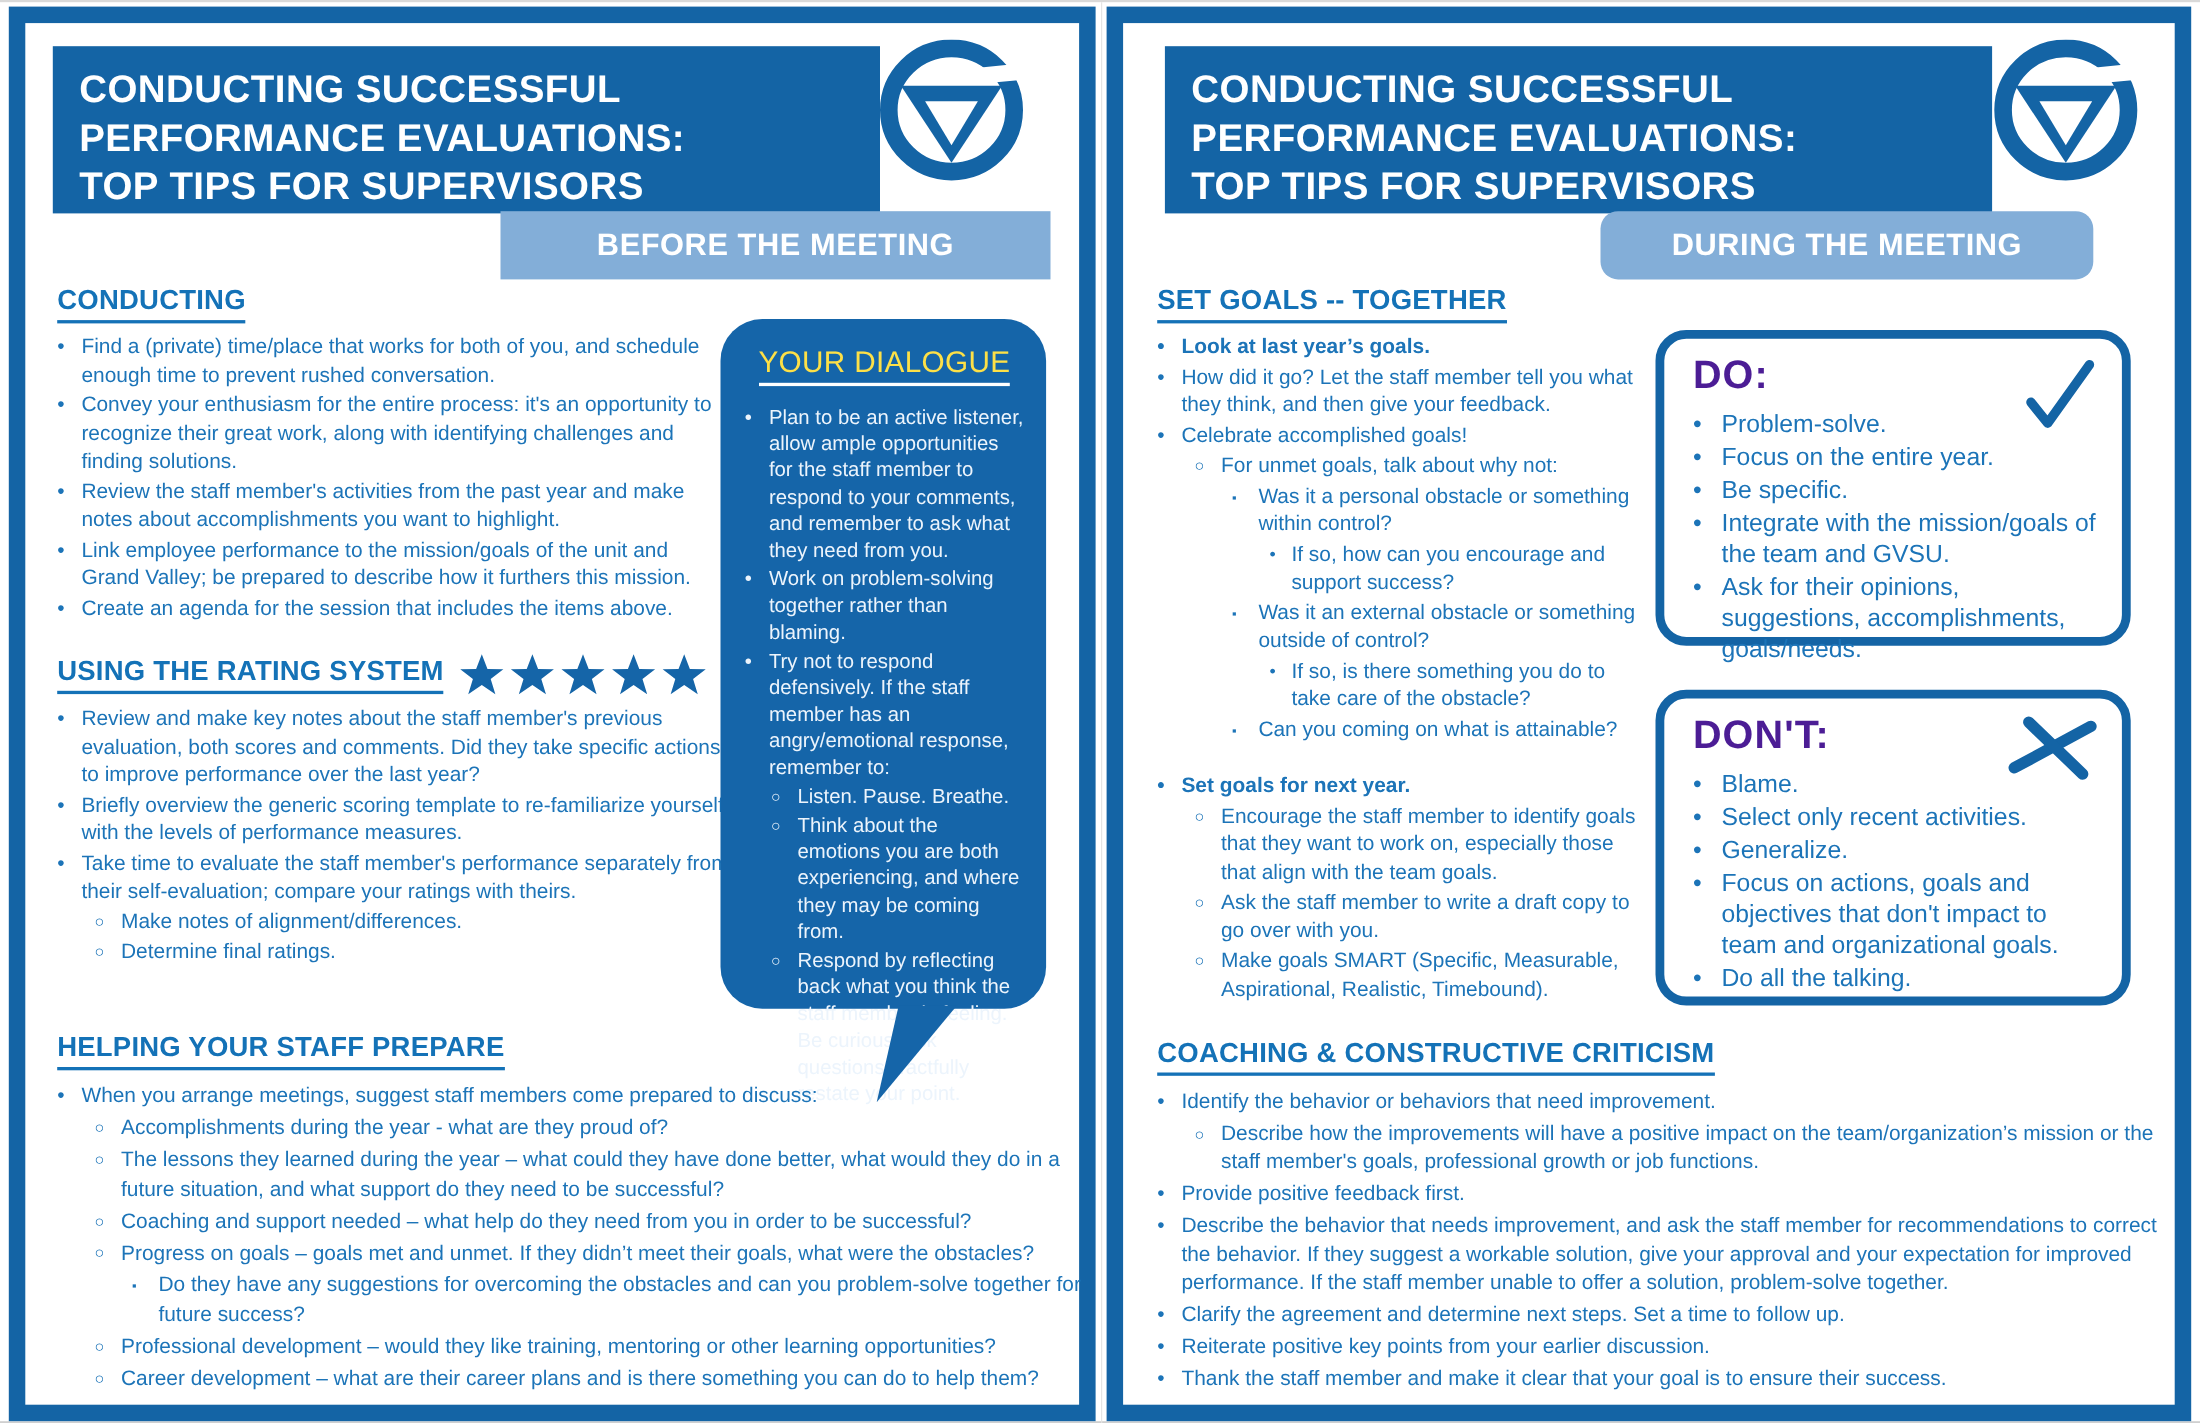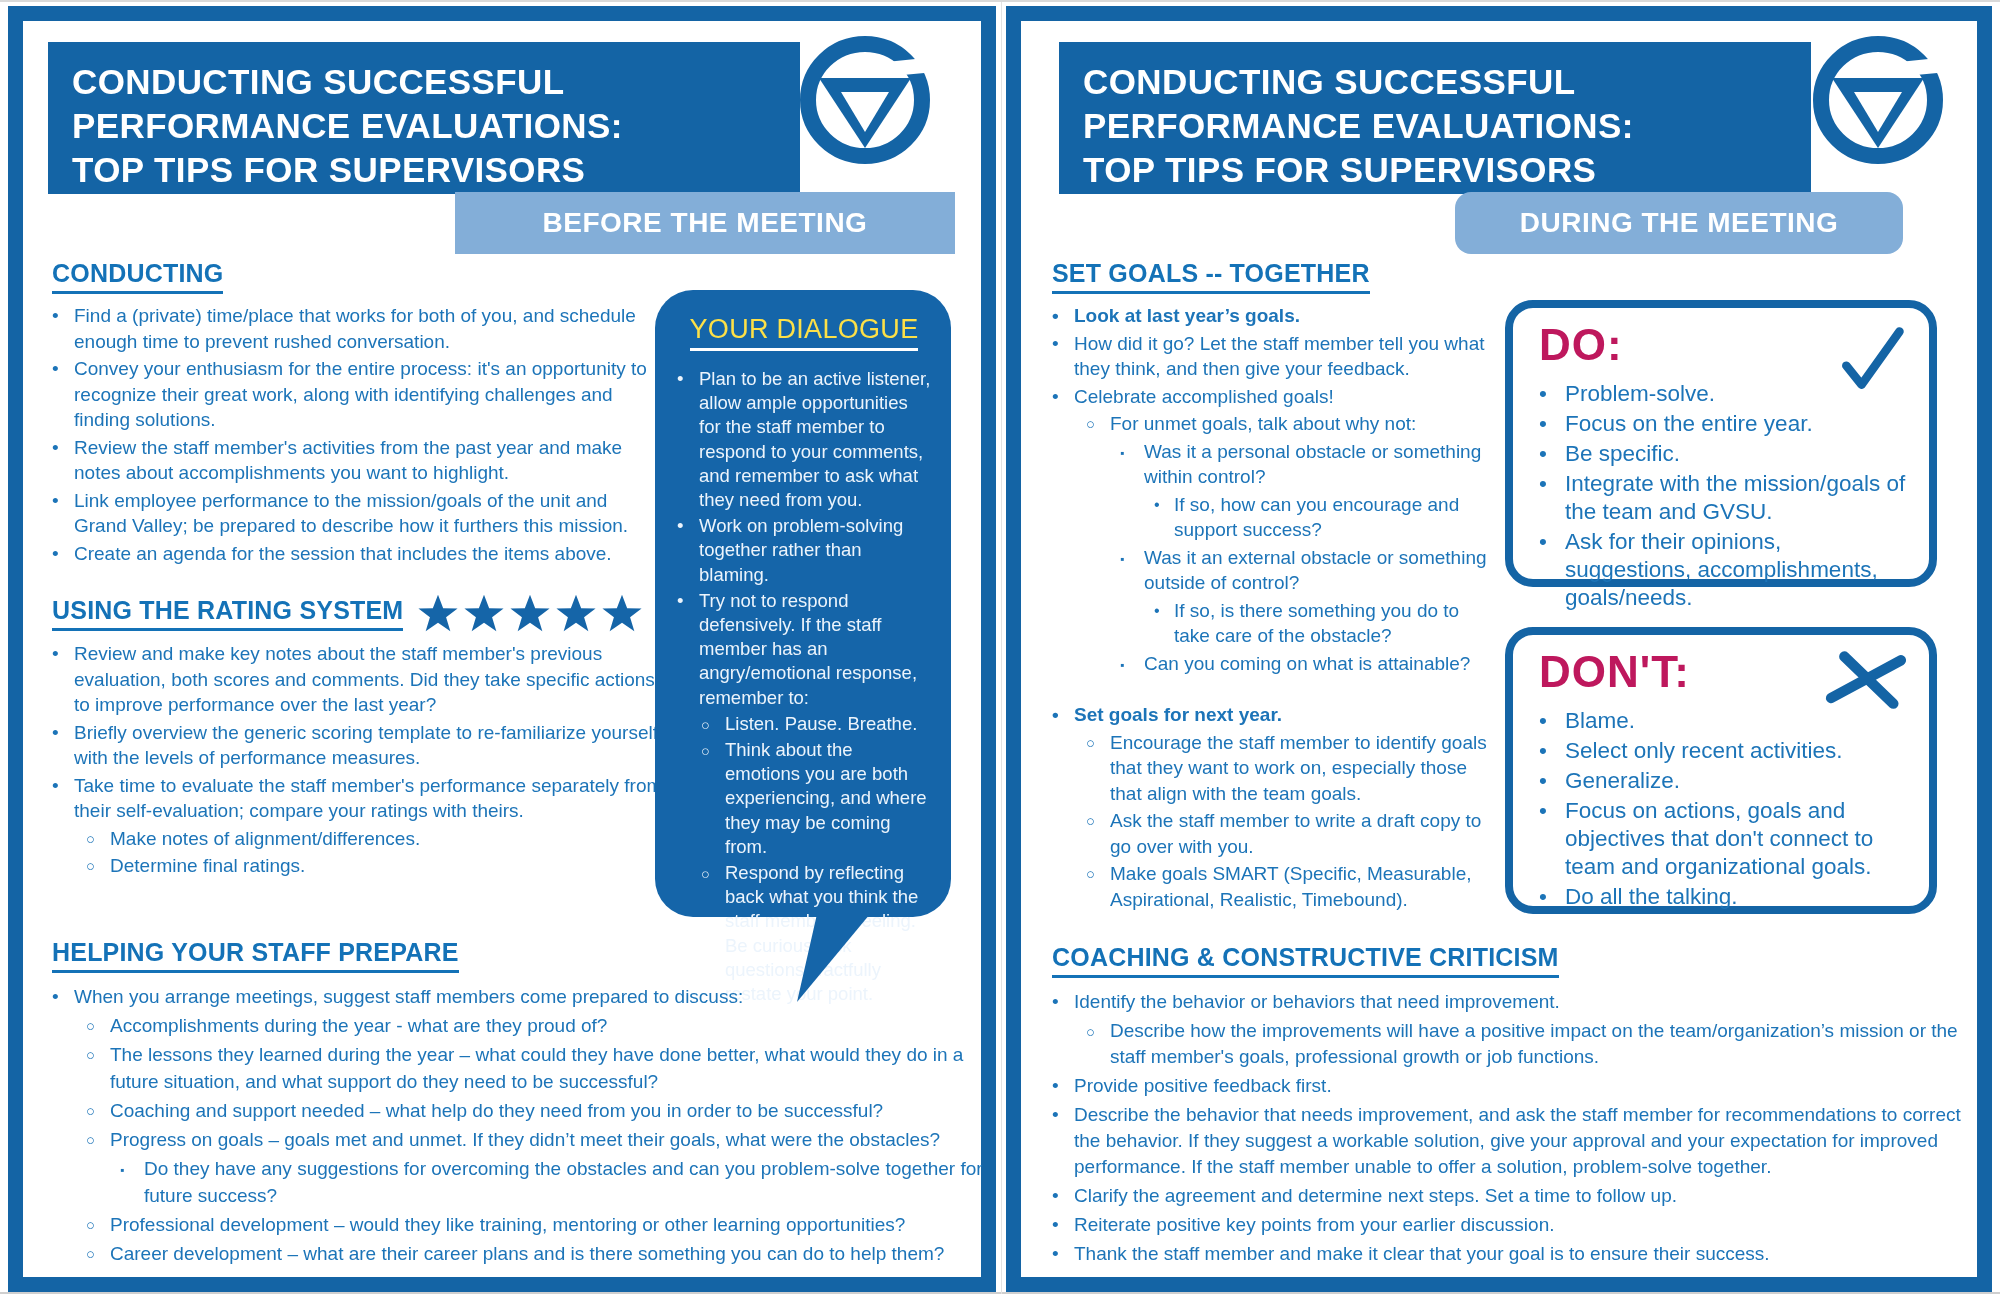--- a/index.html
+++ b/index.html
@@ -48,21 +48,21 @@
   .bubble-h{font-size:27px;font-weight:normal;text-align:center;margin:0 auto 16px auto;
             color:#fde047;width:max-content;border-bottom:3px solid #ffffff;padding-bottom:3px;
             letter-spacing:0.3px;}
   .bubble .list{position:static;color:#ecf4fc;font-size:18.5px;line-height:24.2px;}
   .bubble .list .sub{margin-left:24px;}
   .tail{position:absolute;}
 
   
   .tipbox{position:absolute;border:8px solid #1464a5;border-radius:28px;background:#ffffff;
           box-sizing:border-box;padding:10px 18px 0 26px;}
-  .tipbox .box-h{font-size:44px;font-weight:bold;color:#be185d;margin:2px 0 10px 0;letter-spacing:1px;}
+  .tipbox .box-h{font-size:36px;font-weight:bold;color:#4c1d95;margin:2px 0 10px 0;letter-spacing:1px;}
   .tipbox .list{position:static;font-size:22.5px;line-height:28px;}
   .tipbox .list .marker{flex:0 0 26px;}
   .tipbox .corner{position:absolute;top:14px;right:20px;}
 </style>
 </head>
 <body>
 
 <div class="canvas">
   <div class="divider"></div>
 
@@ -356,21 +356,21 @@
           <div class="li lvl0">
             <span class="marker m0">•</span>
             <span class="txt">Select only recent activities.</span>
           </div>
           <div class="li lvl0">
             <span class="marker m0">•</span>
             <span class="txt">Generalize.</span>
           </div>
           <div class="li lvl0">
             <span class="marker m0">•</span>
-            <span class="txt">Focus on actions, goals and objectives that don't connect to team and organizational goals.</span>
+            <span class="txt">Focus on actions, goals and objectives that don't impact to team and organizational goals.</span>
           </div>
           <div class="li lvl0">
             <span class="marker m0">•</span>
             <span class="txt">Do all the talking.</span>
           </div>
         </div>
     </div>
 
     <h2 class="sec" style="left:31px;top:922px;">COACHING &amp; CONSTRUCTIVE CRITICISM</h2>
     <div class="list coach-list" style="left:31px;top:968px;width:928px;">

